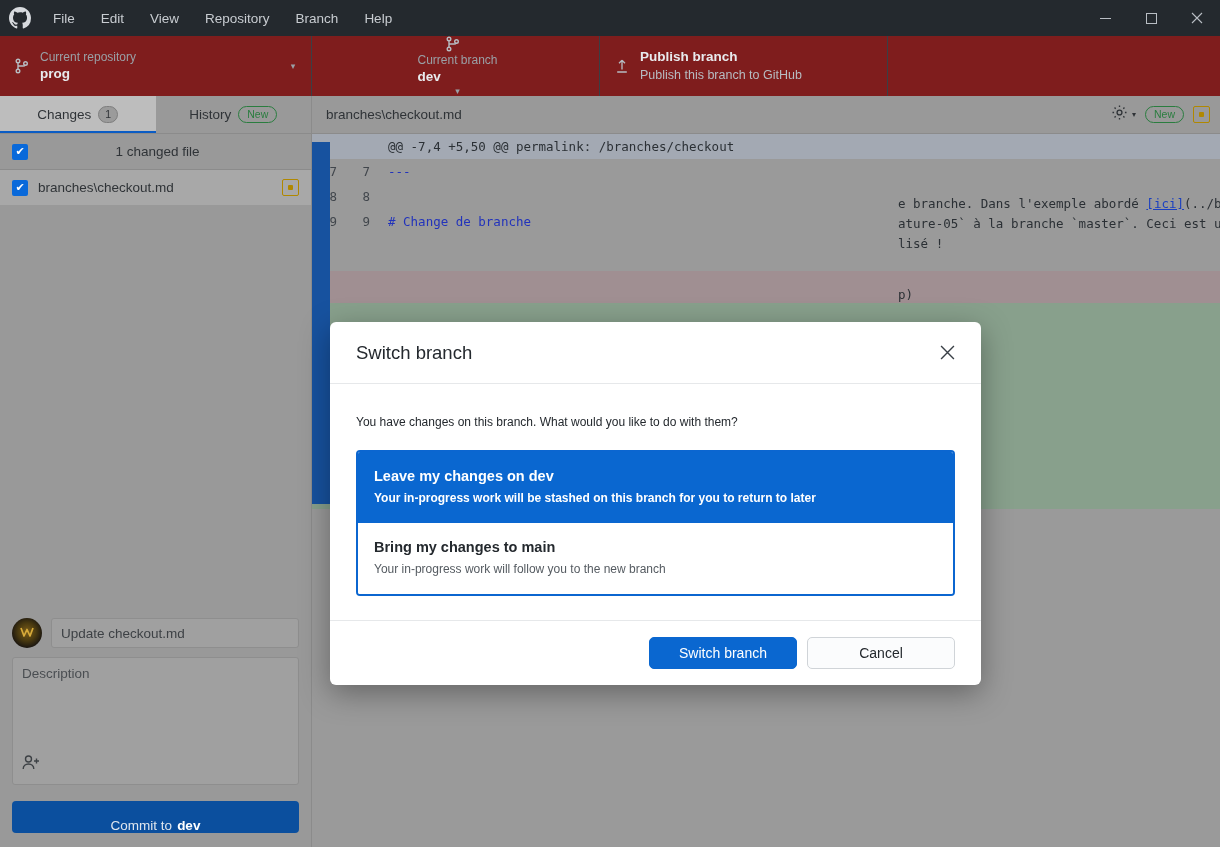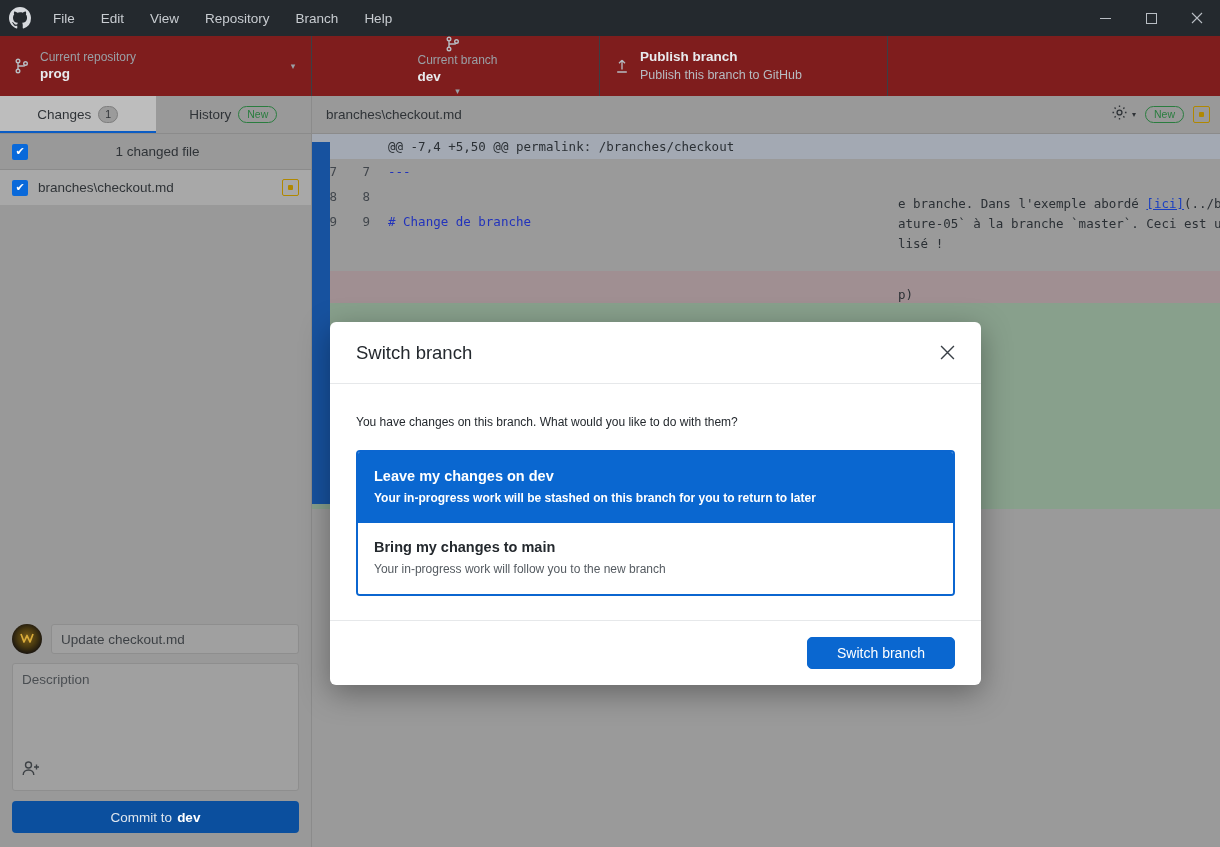--- a/index.html
+++ b/index.html
@@ -112,23 +112,23 @@
     outline: none; font-family: "Liberation Sans", sans-serif;
   }
   .summary-input::placeholder { color: #4a4e52; }
   .desc-box {
     margin-top: 9px; height: 128px; border: 1px solid #8e8e8e; border-radius: 3px;
     background: #a0a0a0; position: relative; padding: 8px 9px;
   }
   .desc-ph { color: #4a4e52; font-size: 13.5px; }
   .coauthor { position: absolute; left: 8px; bottom: 7px; color: #3d4145; }
   .commit-btn {
-    margin-top: 10px; height: 32px; width: 100%; border-radius: 4px;
+    margin-top: 16px; height: 32px; width: 100%; border-radius: 4px;
     background: #0b4f9e; color: #dfe6ee; font-size: 13.5px;
-    display: flex; align-items: center; justify-content: center; gap: 5px;
+    display: flex; align-items: flex-end; justify-content: center; gap: 5px;
     border: none; font-family: "Liberation Sans", sans-serif; cursor: default;
   }
   .commit-btn b { color: #fff; }
 
   
   .diffpane {
     position: absolute; left: 312px; top: 0; width: 908px; height: 751px;
     background: #999999; overflow: hidden;
   }
   .diff-header {
@@ -424,17 +424,18 @@
             <div class="c-desc">Your in-progress work will be stashed on this branch for you to return to later</div>
           </div>
           <div class="choice">
             <div class="c-title">Bring my changes to main</div>
             <div class="c-desc">Your in-progress work will follow you to the new branch</div>
           </div>
         </div>
       </div>
       <div class="dlg-foot">
         <button class="btn btn-primary">Switch branch</button>
+        <button class="btn btn-secondary">Cancel</button>
       </div>
     </div>
 
   </div>
 </div>
 
 </body></html>

